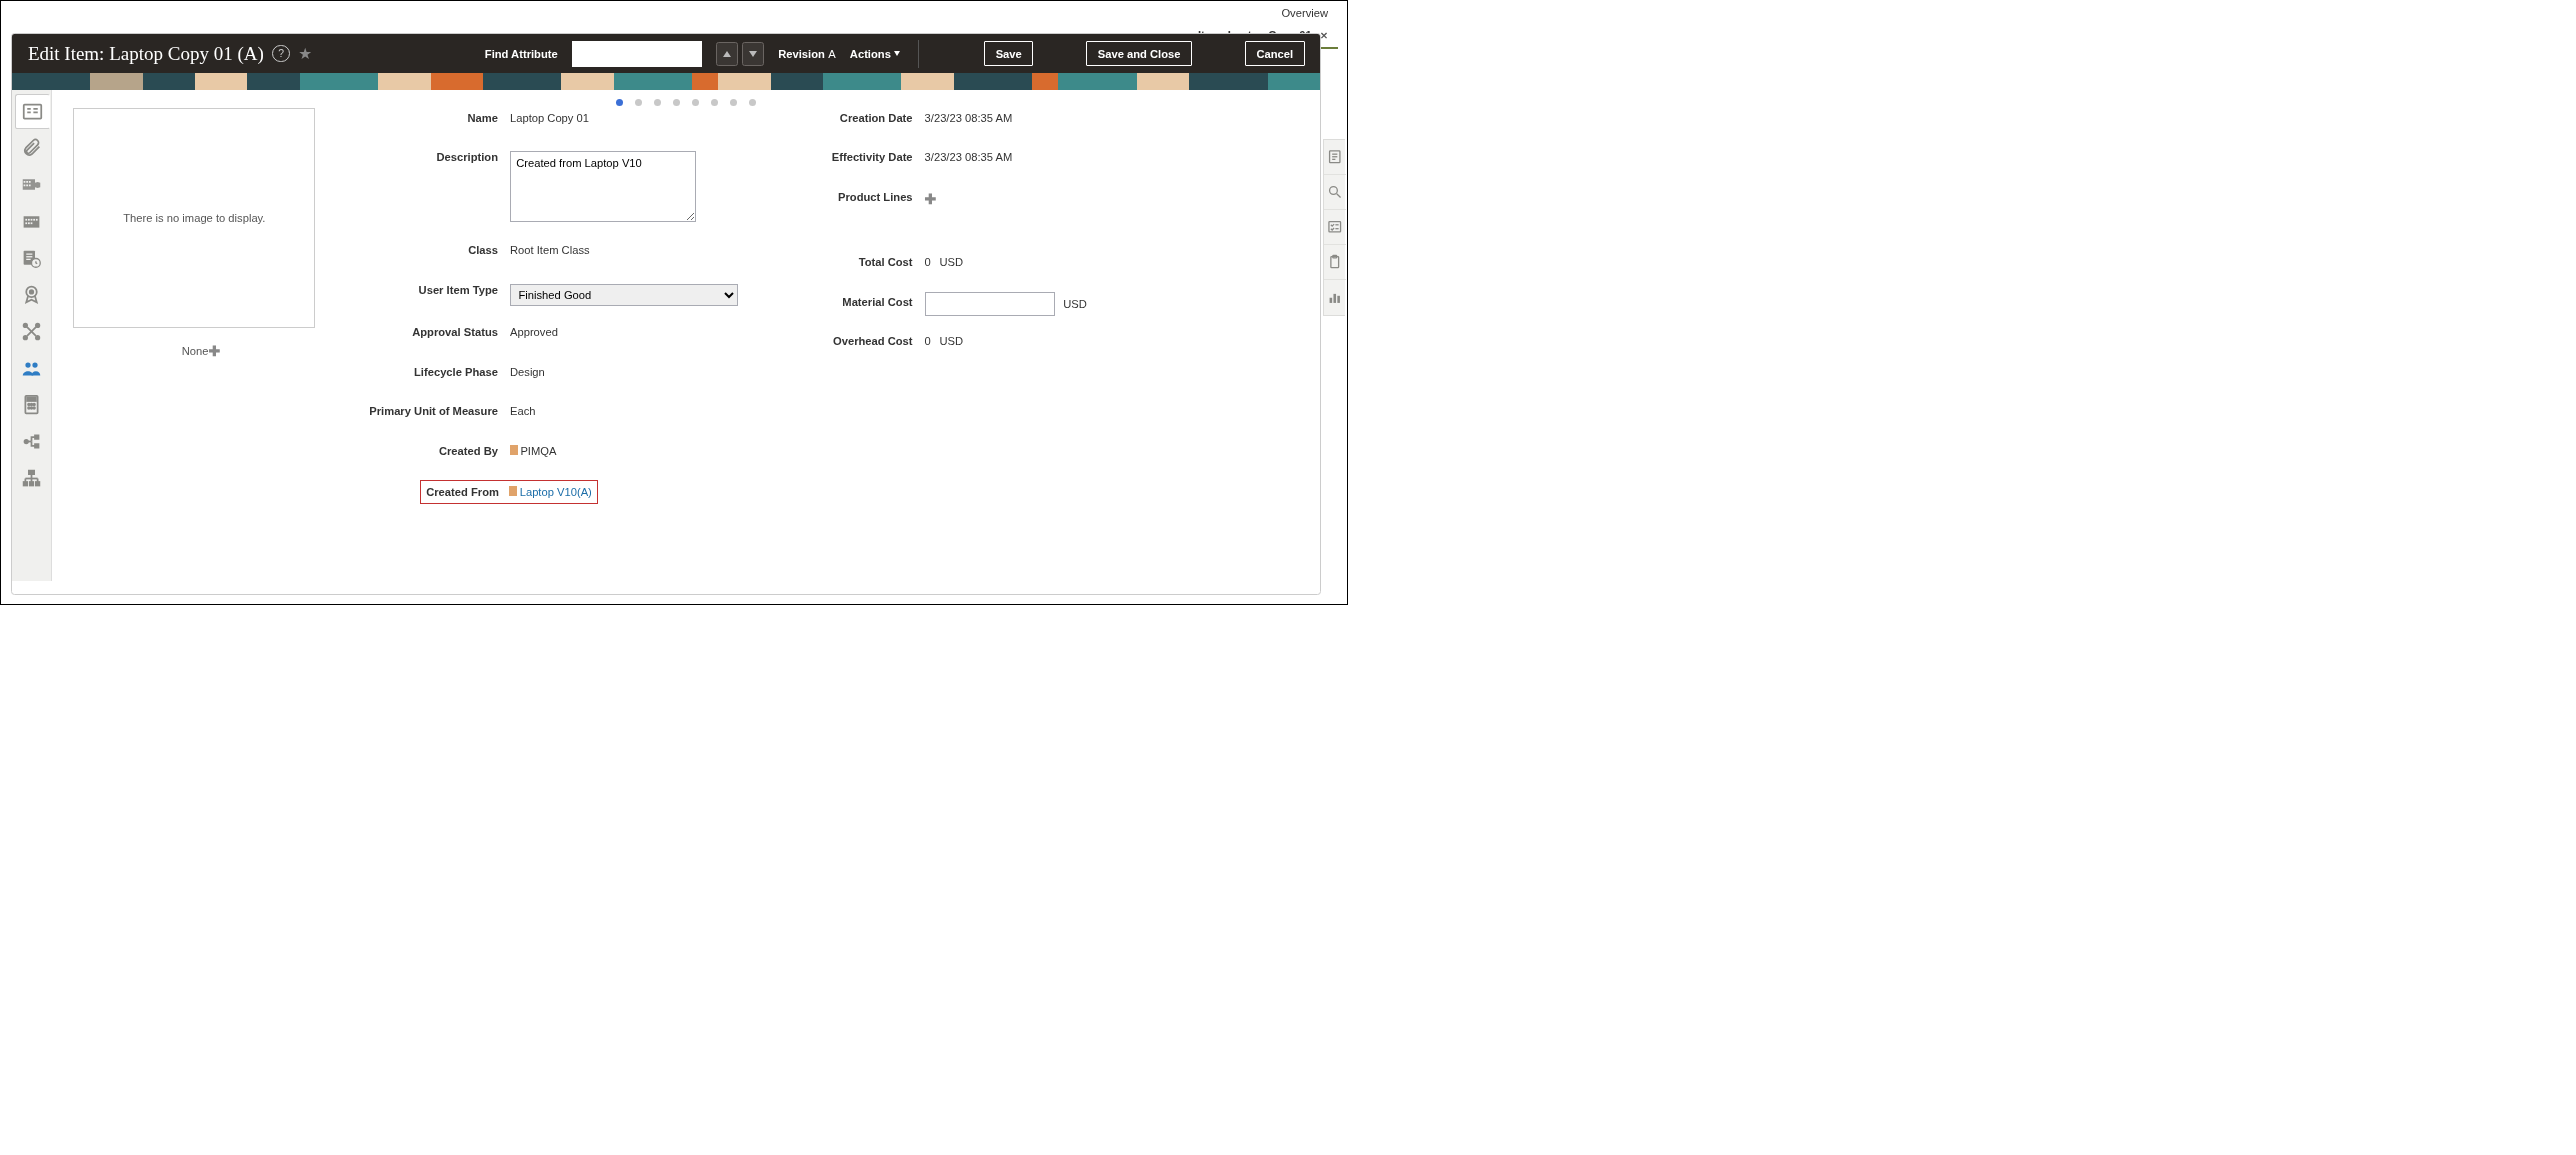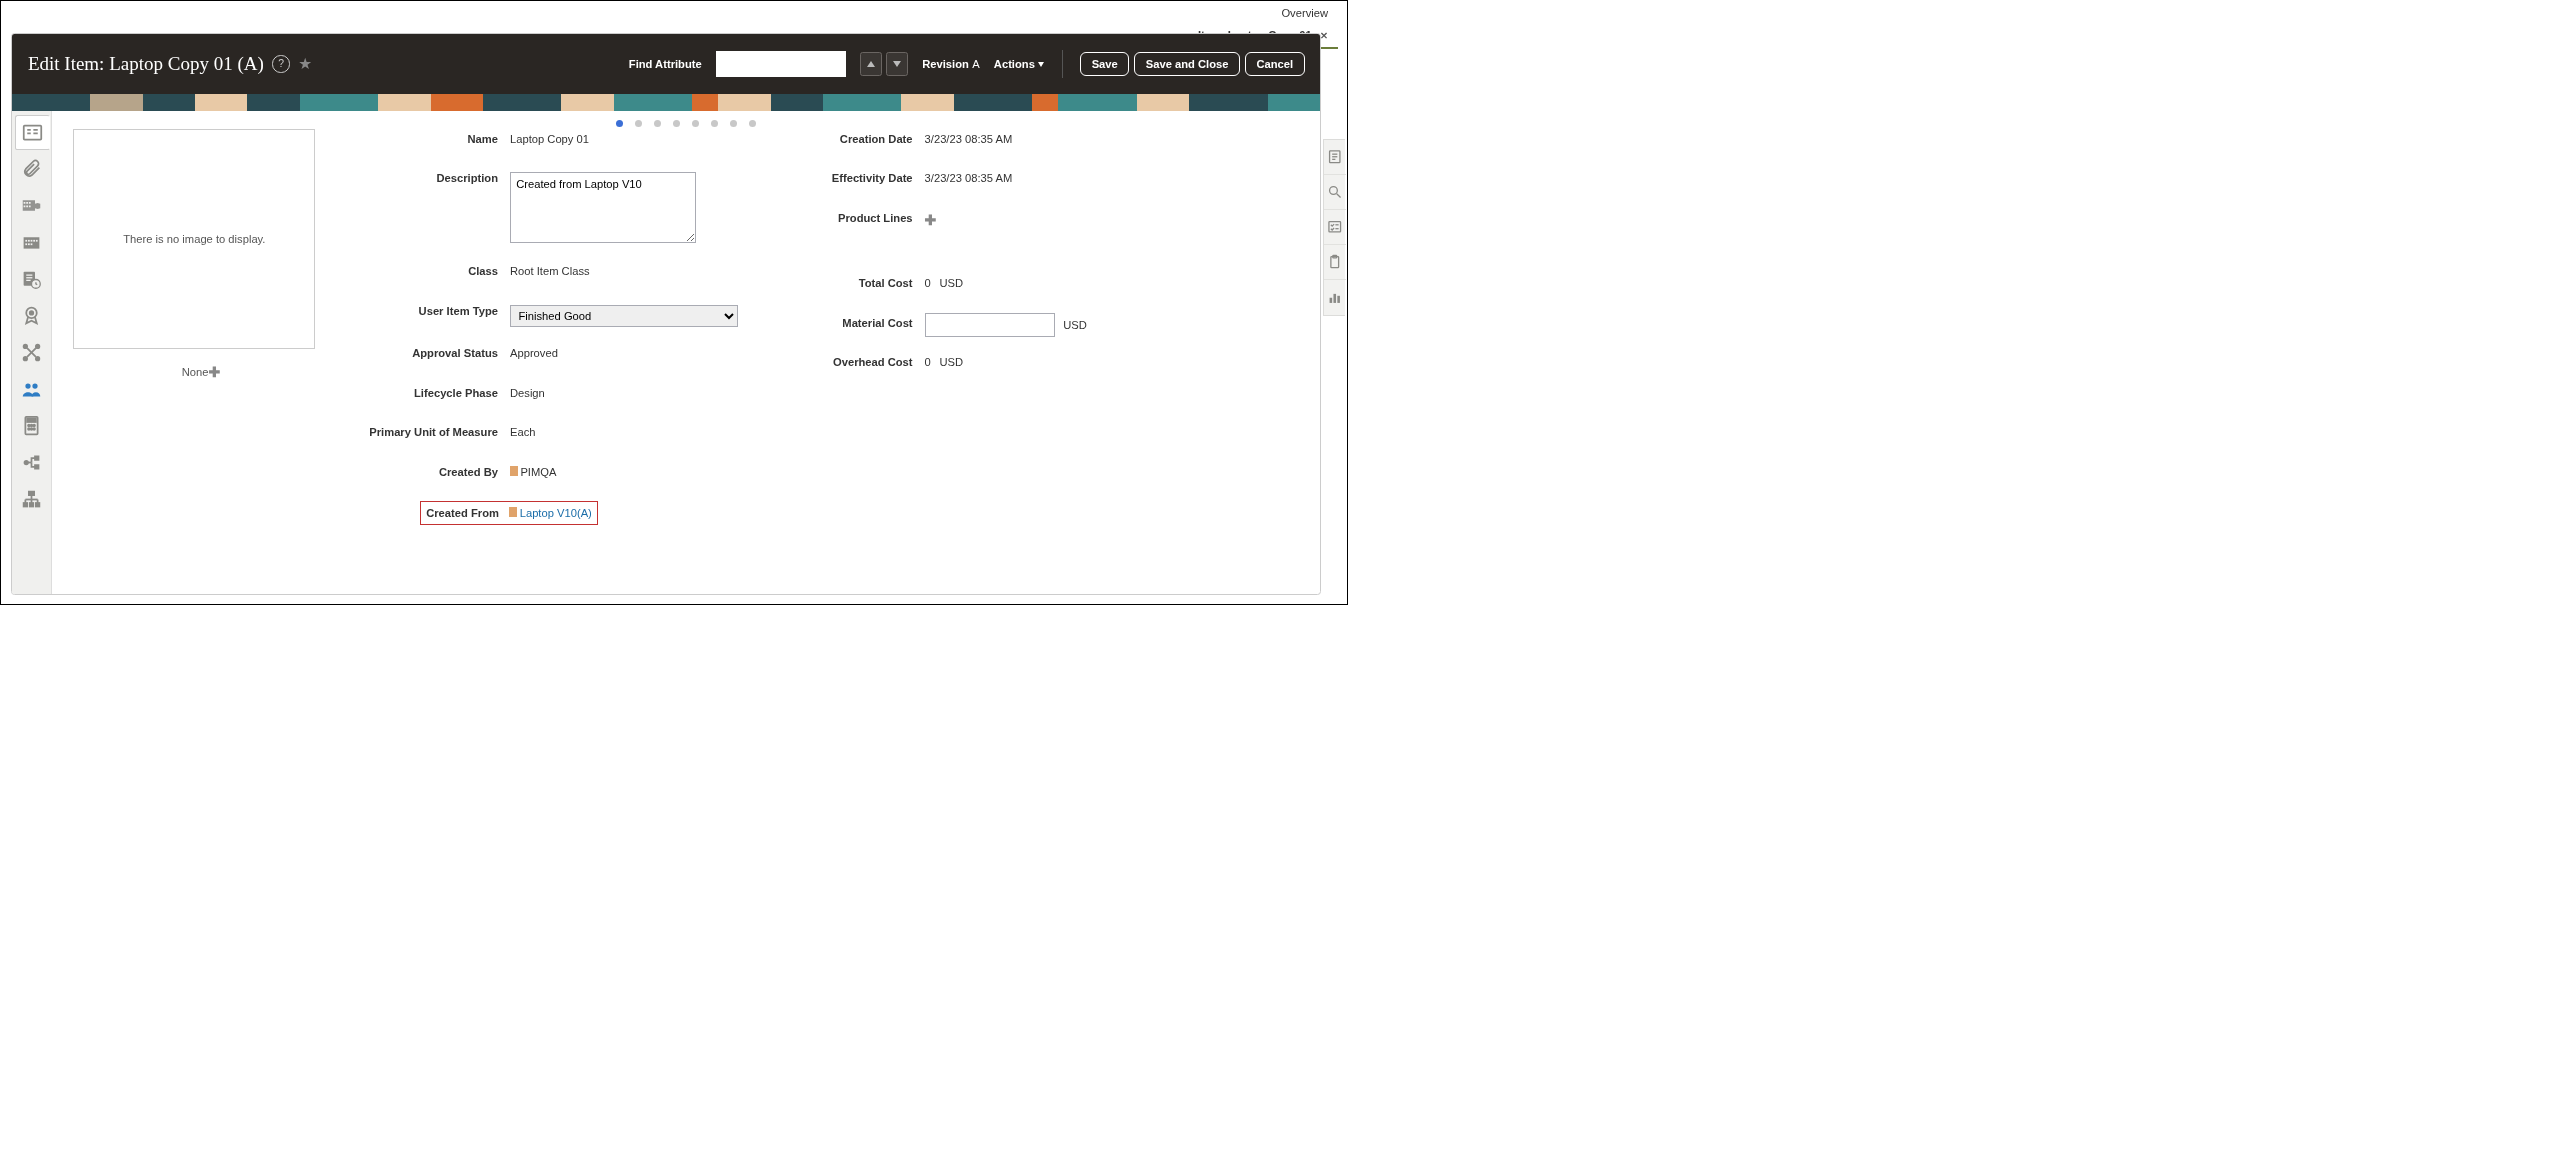--- a/index.html
+++ b/index.html
@@ -8,35 +8,35 @@
   
   .top-tabs { display: flex; align-items: flex-end; padding: 1.7px 8.6px 0 8.6px; height: 24px; border-bottom: none; flex-direction: column; }
   .top-tab { padding: 4.3px 10.4px 6px 10.4px; font-size: 11.2px; color: #333; cursor: pointer; position: relative; }
   .top-tab.active { font-weight: bold; border-bottom: 2.6px solid #6b7d3a; }
   .top-tab .close-x { margin-left: 5.2px; font-size: 9.5px; color: #555; }
 
   
   .outer-box { position: absolute; left: 10.4px; right: 26px; top: 32px; bottom: 8.6px; border: 0.9px solid #ccc; border-radius: 3.5px; overflow: hidden; }
 
   
-  .dark-header { background: #2a2623; color: #fff; height: 60px; display: flex; align-items: center; padding: 0 15.5px; justify-content: space-between; }
+  .dark-header { background: #2a2623; color: #fff; height: 39px; display: flex; align-items: center; padding: 0 15.5px; justify-content: space-between; }
   .dh-left { display: flex; align-items: center; gap: 8.6px; }
   .dh-title { font-family: Georgia, serif; font-size: 19px; font-weight: 400; }
   .help-circle { display:inline-flex; align-items:center; justify-content:center; width:17.3px; height:17.3px; border:1.3px solid #ccc; border-radius:50%; font-size:10.4px; color:#ccc; }
   .star-icon { color:#888; font-size:15.5px; }
   .dh-right { display:flex; align-items:center; gap:14px; }
   .find-attr-label { font-weight:bold; font-size:11.2px; }
   .find-attr-input { width:130px; height:26px; background:#fff; border:none; padding:0 5.2px; font-size:11.2px; }
   .spin-btn { width:22.5px; height:24px; background:#3a3633; border:0.9px solid #6a6562; display:inline-flex; align-items:center; justify-content:center; color:#bbb; cursor:pointer; border-radius:2.6px; }
   .spin-group { display:flex; gap:3.5px; }
   .rev-label { font-weight:bold; }
   .rev-value { margin-left:3.5px; }
   .actions-menu { font-weight:bold; cursor:pointer; display:flex; align-items:center; gap:3.5px; }
   .vdiv { width:0.9px; height:28px; background:#555; margin:0 3.5px; }
-  .hbtn { border:0.9px solid #fff; background:transparent; color:#fff; padding:5.2px 10.4px; font-weight:bold; font-size:11.2px; border-radius:6px; cursor:pointer; }
+  .hbtn { border:0.9px solid #fff; background:transparent; color:#fff; padding:5.2px 10.4px; font-weight:bold; font-size:11.2px; border-radius:1px; cursor:pointer;margin-left:48px; }
   .btn-group { display:flex; gap:5.2px; }
 
   
   .deco-banner { height:17.3px; background: linear-gradient(90deg,#2a4b53 0 6%,#b6a48a 6% 10%,#2a4b53 10% 14%,#e8c9a6 14% 18%,#2a4b53 18% 22%,#3d8a8a 22% 28%,#e8c9a6 28% 32%,#d86b2e 32% 36%,#2a4b53 36% 42%,#e8c9a6 42% 46%,#3d8a8a 46% 52%,#d86b2e 52% 54%,#e8c9a6 54% 58%,#2a4b53 58% 62%,#3d8a8a 62% 68%,#e8c9a6 68% 72%,#2a4b53 72% 78%,#d86b2e 78% 80%,#3d8a8a 80% 86%,#e8c9a6 86% 90%,#2a4b53 90% 96%,#3d8a8a 96% 100%); }
 
   
   .pager-dots { display:flex; justify-content:center; gap:12px; padding:5.2px 0 1.7px 0; }
   .pdot { width:7px; height:7px; border-radius:50%; background:#c8c8c8; }
   .pdot.active { background:#3b6fd6; }
 

